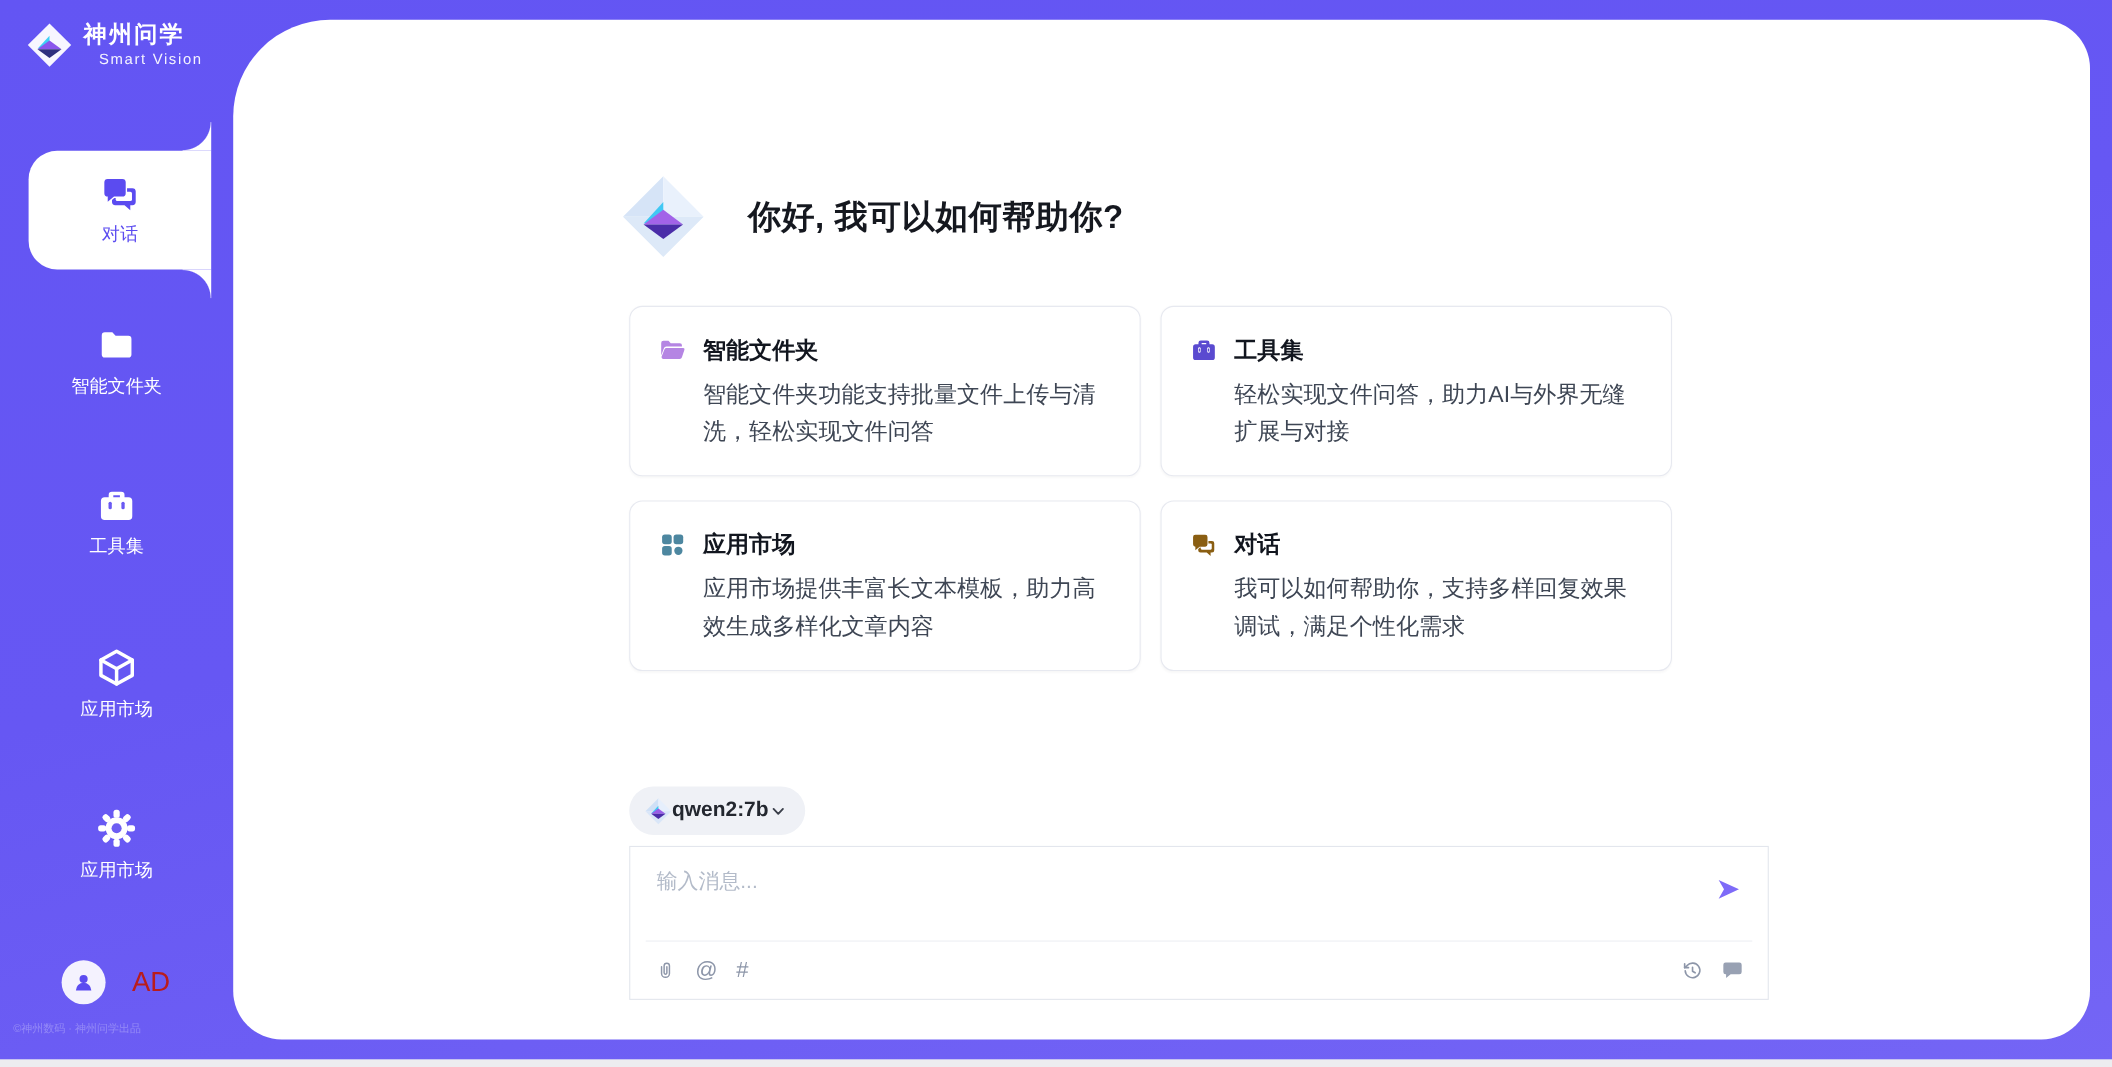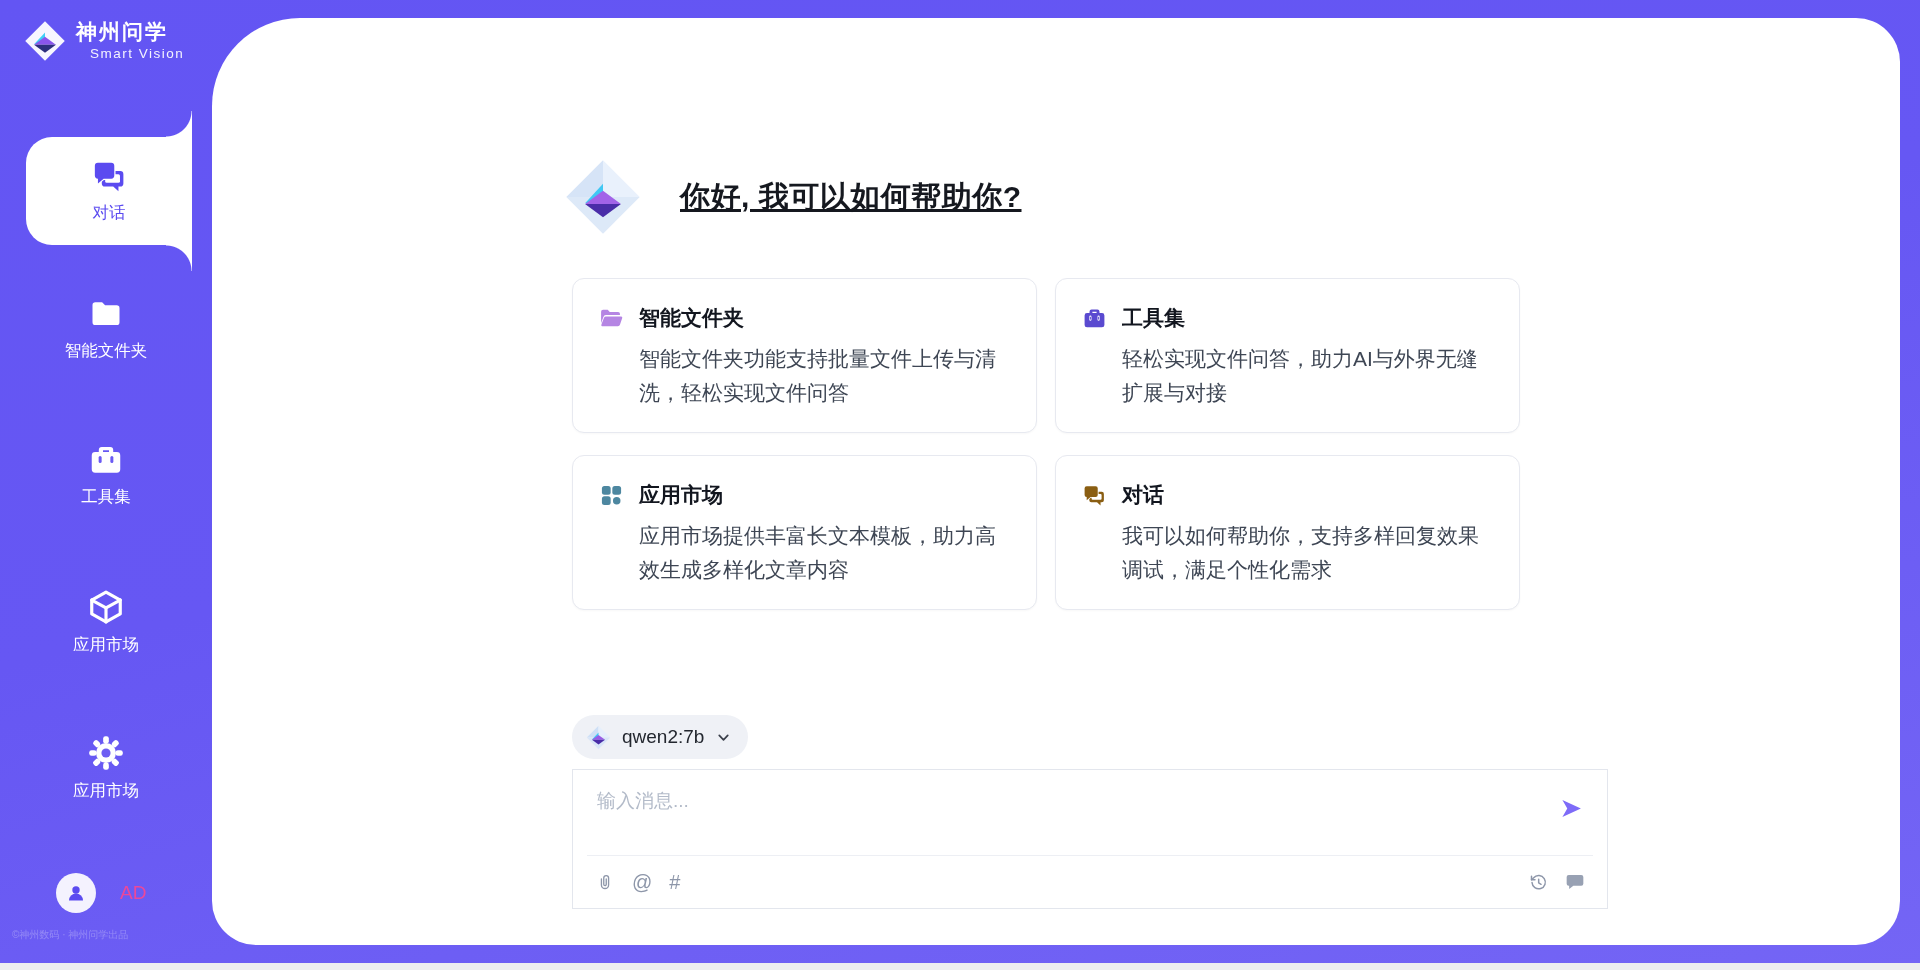--- a/index.html
+++ b/index.html
@@ -43,45 +43,45 @@
     content:""; position:absolute; top:-26px; right:0; width:26px; height:26px;
     background: radial-gradient(circle 26px at 0 0, rgba(255,255,255,0) 25px, #fff 26px);
   }
   .nav-active::after {
     content:""; position:absolute; bottom:-26px; right:0; width:26px; height:26px;
     background: radial-gradient(circle 26px at 0 100%, rgba(255,255,255,0) 25px, #fff 26px);
   }
 
   .user { position:absolute; left:56px; top:873px; display:flex; align-items:center; gap:24px; cursor:pointer; }
   .avatar { width:40px; height:40px; border-radius:50%; background:#f4f2fe; display:flex; align-items:center; justify-content:center; }
-  .user-name { color:#ec4899; font-size:19px; }
+  .user-name { color:#b91c1c; font-size:25px; }
   .side-footer { position:absolute; left:12px; top:928px; color:rgba(255,255,255,.27); font-size:10px; white-space:nowrap; }
 
   
   .hero { position:absolute; left:352px; top:140px; display:flex; align-items:center; gap:38px; }
-  .hero h1 { margin:0; font-size:30px; font-weight:700; color:#15181f; letter-spacing:.5px;text-decoration:underline; }
+  .hero h1 { margin:0; font-size:30px; font-weight:700; color:#15181f; letter-spacing:.5px; }
 
   
   .cards {
     position:absolute; left:360px; top:260px; width:948px;
     display:grid; grid-template-columns:1fr 1fr; gap:22px 18px;
   }
   .card {
     background:#fff; border:1px solid #e7e9f0; border-radius:12px;
     padding:25px 26px 23px; cursor:pointer; box-shadow:0 1px 2px rgba(20,24,40,.03);
   }
   .card-head { display:flex; align-items:center; gap:15px; }
   .card-title { font-size:21px; font-weight:700; color:#12161f; }
   .card-desc { margin:10px 0 0 40px; font-size:21px; line-height:1.6; color:#3e4654; }
 
   
   .pill {
     position:absolute; left:360px; top:697px; height:44px; padding:0 16px 0 14px;
-    background:#eff1f6; border-radius:22px; display:flex; align-items:center; gap:11px;
-    font-size:19px; color:#23272f; cursor:pointer;
+    background:#eff1f6; border-radius:22px; display:flex; align-items:center; 
+    font-size:19px; color:#23272f; cursor:pointer;font-weight:bold;
   }
 
   
   .composer {
     position:absolute; left:360px; top:751px; width:1036px; height:140px;
     border:1.5px solid #e3e6ed; border-radius:0; background:#fff;
   }
   .composer-input {
     position:absolute; left:22px; top:16px; right:72px; height:58px;
     border:0; outline:0; resize:none; background:transparent;

